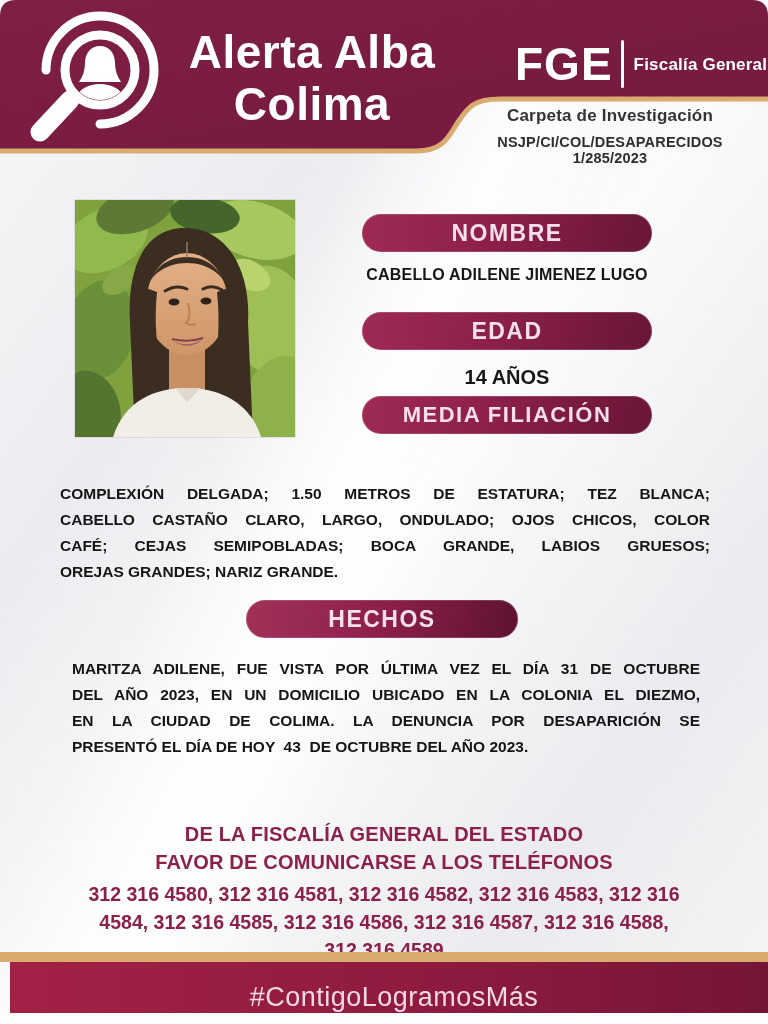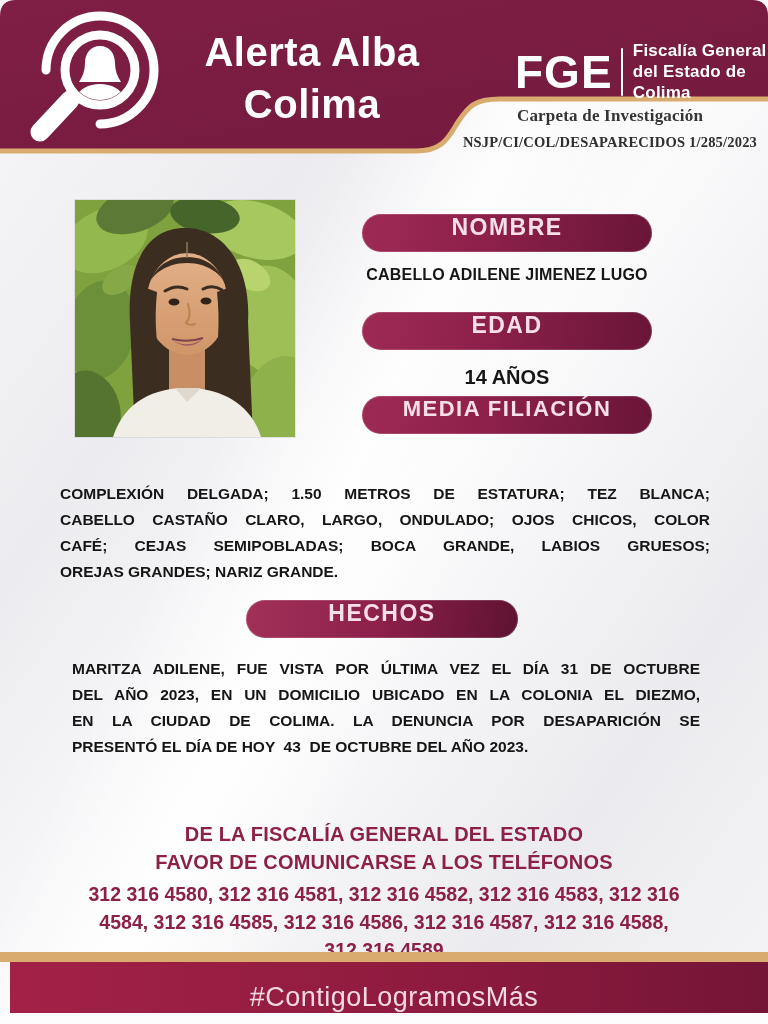--- a/index.html
+++ b/index.html
@@ -8,35 +8,35 @@
        background:#ffffff;}
   .page{position:relative;width:768px;height:1024px;
         background:
           linear-gradient(115deg, rgba(255,255,255,0) 34%, rgba(255,255,255,.85) 46%, rgba(255,255,255,0) 58%),
           linear-gradient(125deg,#f7f7f9 0%,#ececf0 28%,#fbfbfc 52%,#ebebef 78%,#f5f5f7 100%);}
   .abs{position:absolute;}
 
   
   .header-shape{top:0;left:0;width:768px;height:170px;}
   .brand{top:26px;left:152px;width:320px;text-align:center;color:#ffffff;
-         font-weight:bold;font-size:40px;line-height:52px;letter-spacing:.5px;}
+         font-weight:bold;font-size:46px;line-height:52px;letter-spacing:.5px;}
   .fge-block{top:40px;left:515px;display:flex;align-items:center;color:#fff;}
   .fge-acronym{font-size:46px;font-weight:bold;letter-spacing:1px;line-height:46px;}
   .fge-divider{width:3px;height:48px;background:#ffffff;margin:0 10px 0 8px;border-radius:2px;}
   .fge-name{font-size:17px;font-weight:bold;line-height:21px;letter-spacing:.2px;}
-  .case-panel{top:106px;left:460px;width:300px;text-align:center;color:#343434;font-family:Liberation Serif, serif;}
+  .case-panel{top:106px;left:460px;width:300px;text-align:center;color:#343434;}
   .case-label{font-size:17px;font-weight:bold;letter-spacing:.2px;}
   .case-number{font-size:14.5px;font-weight:bold;margin-top:8px;color:#2e2e2e;letter-spacing:.2px;}
 
   
   .photo{top:200px;left:75px;width:220px;height:237px;box-shadow:0 0 0 1px rgba(0,0,0,.08);}
 
   
   .right-col{top:214px;left:362px;width:290px;}
-  .pill{height:38px;border-radius:19px;display:flex;justify-content:center;
+  .pill{height:38px;border-radius:19px;display:flex;align-items:center;justify-content:center;
         background:linear-gradient(100deg,#9e2a54 0%,#8c204a 45%,#691538 100%);
         color:#f6dfe8;font-size:23px;font-weight:bold;letter-spacing:1.5px;
         box-shadow:inset 0 0 0 1px rgba(255,255,255,.15);}
   .name-pill{position:absolute;top:0;left:0;width:290px;}
   .person-name{position:absolute;top:52px;left:-10px;width:310px;text-align:center;
                color:#161616;font-size:16px;font-weight:bold;letter-spacing:.2px;}
   .edad-pill{position:absolute;top:98px;left:0;width:290px;}
   .person-age{position:absolute;top:152px;left:0;width:290px;text-align:center;
               color:#161616;font-size:20px;font-weight:bold;}
   .media-pill{position:absolute;top:182px;left:0;width:290px;font-size:22px;}
@@ -100,21 +100,20 @@
   <div class="abs brand">
     <div>Alerta Alba</div>
     <div>Colima</div>
   </div>
 
   <div class="abs fge-block">
     <div class="fge-acronym">FGE</div>
     <div class="fge-divider"></div>
     <div class="fge-name">
       <div>Fiscalía General</div>
-      <div>del Estado de Colima</div>
     </div>
   </div>
 
   <div class="abs case-panel">
     <div class="case-label">Carpeta de Investigación</div>
     <div class="case-number">NSJP/CI/COL/DESAPARECIDOS 1/285/2023</div>
   </div>
 
   <svg class="abs photo" width="220" height="237" viewBox="0 0 220 237">
     <defs>

